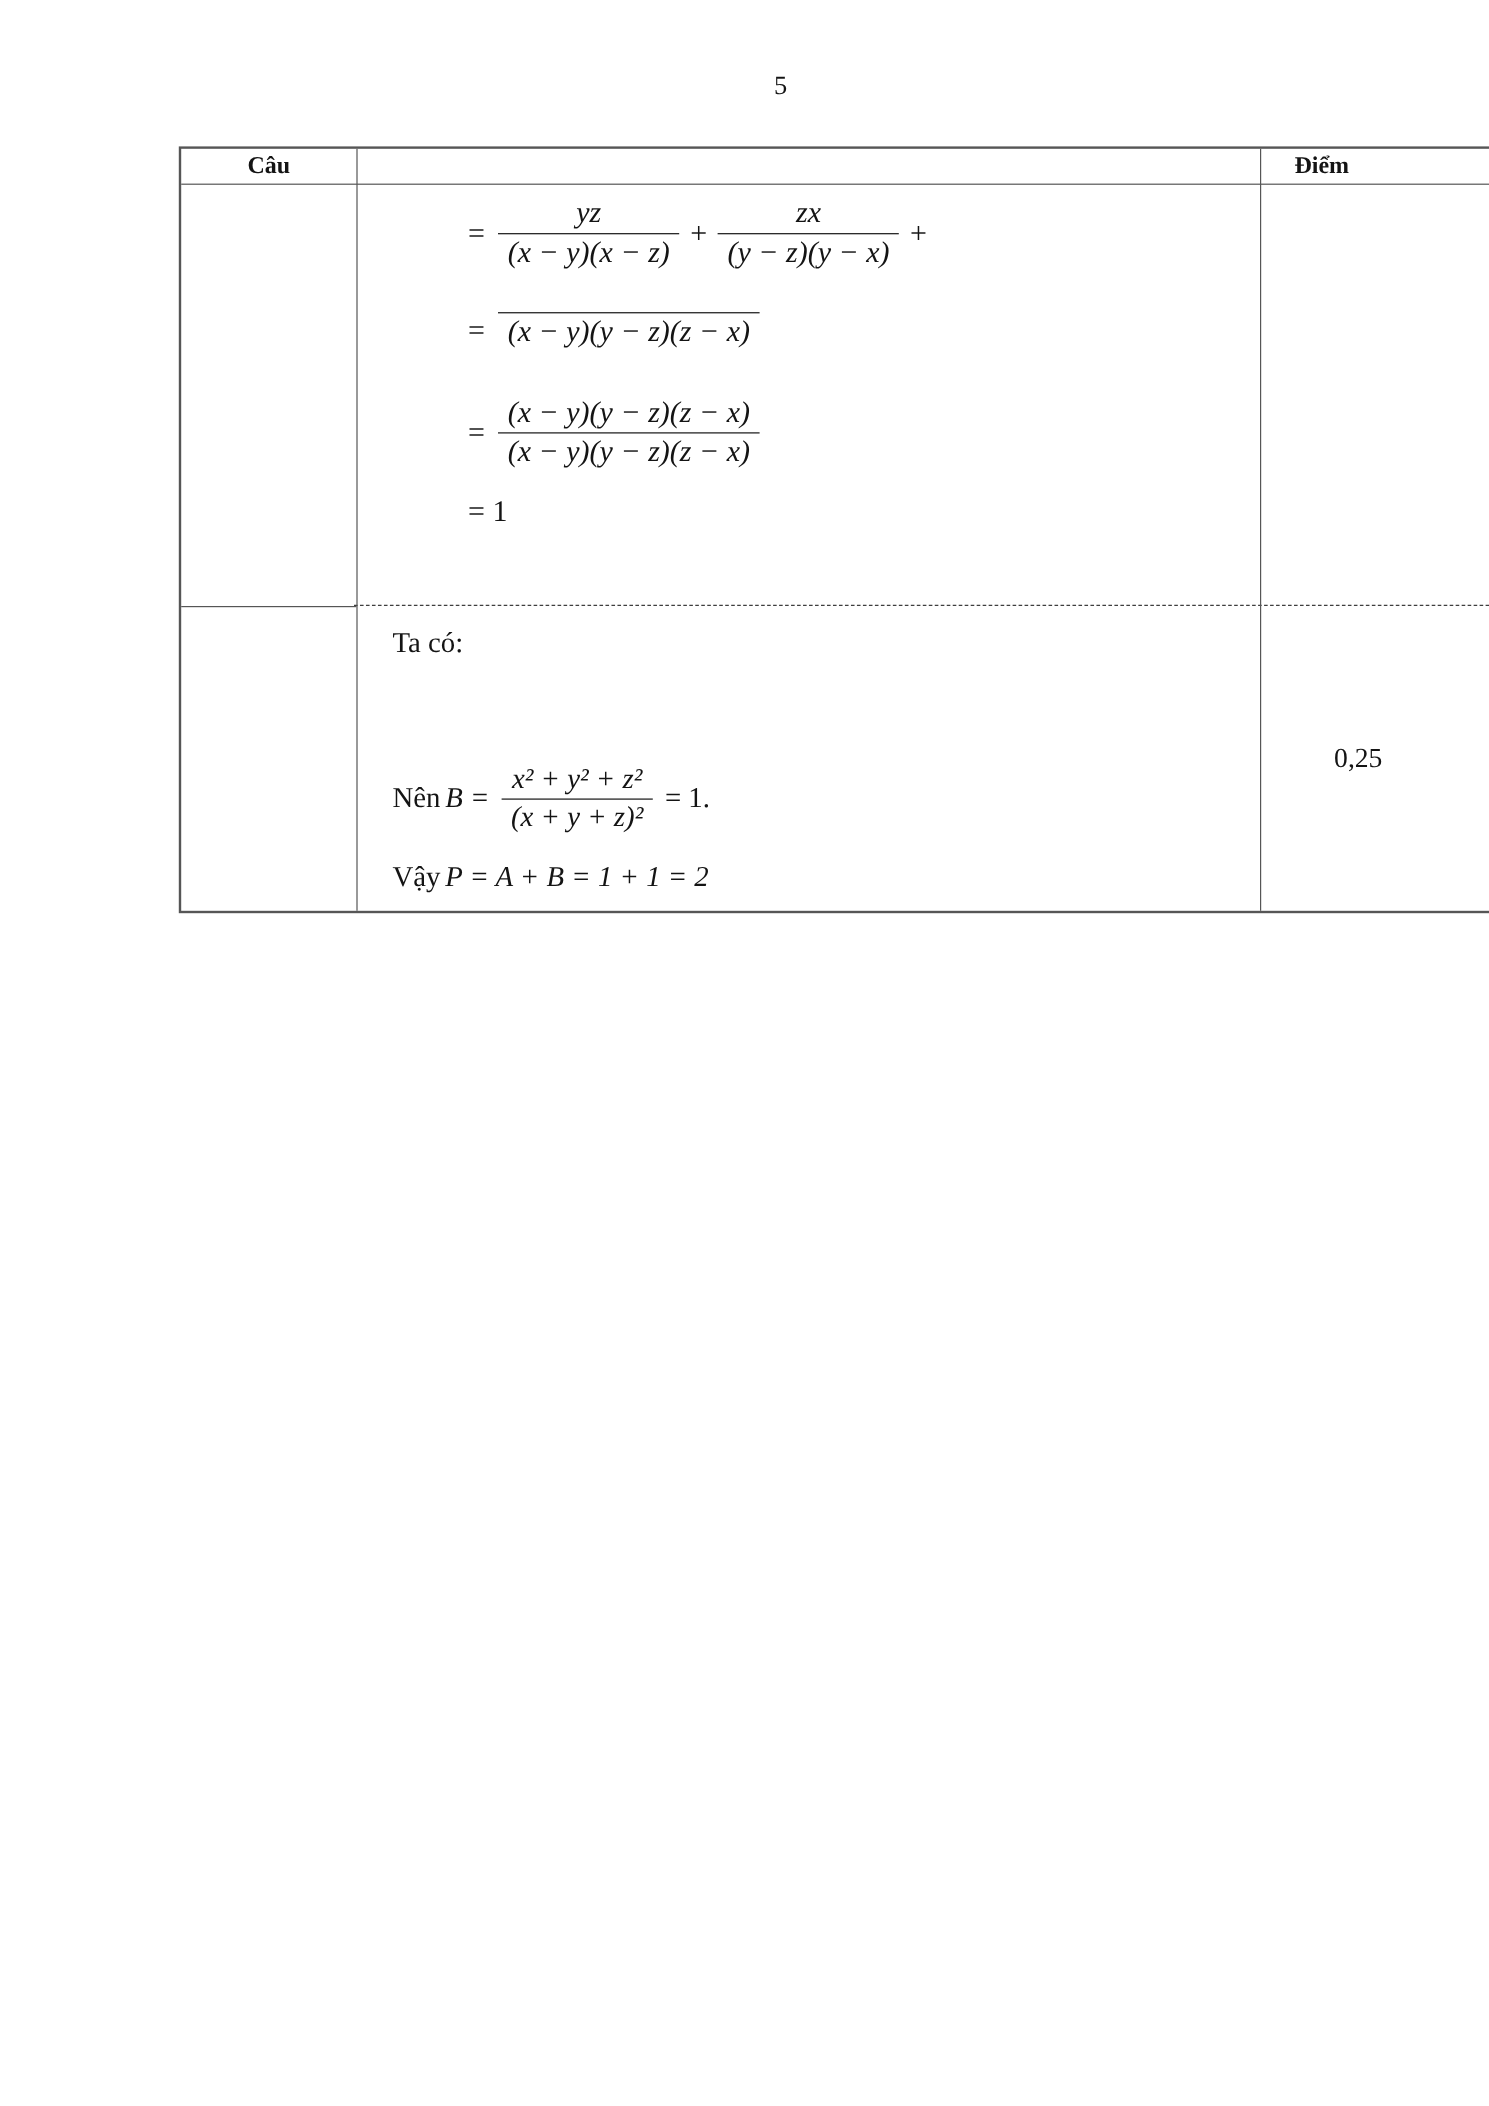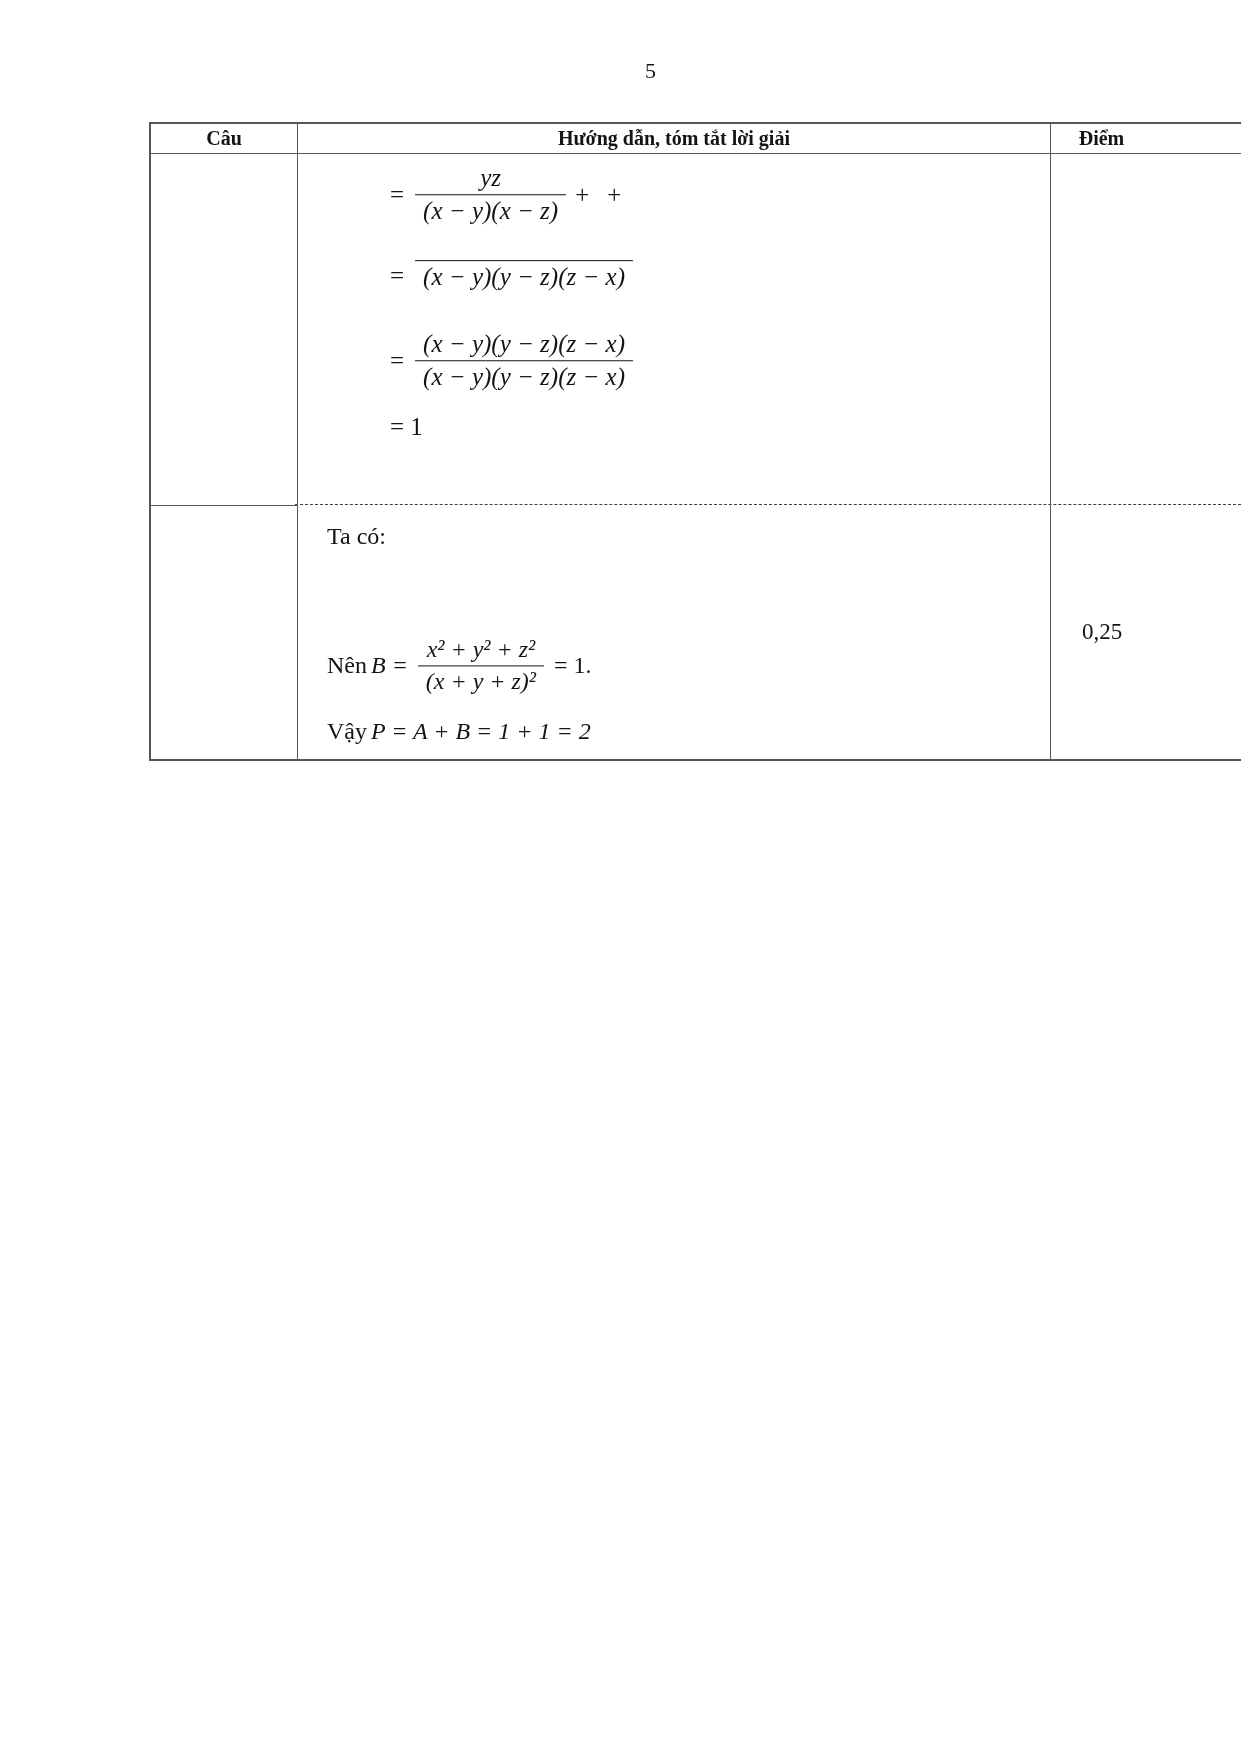--- a/index.html
+++ b/index.html
@@ -53,51 +53,55 @@
   .ta-co { position:absolute; left:176px; top:399px; }
   .identity { position:absolute; left:178px; top:461px; transform:translateY(-50%);
               font-style:italic; white-space:nowrap; }
   .nen-line { position:absolute; left:176px; top:542px; transform:translateY(-50%);
               display:flex; align-items:center; white-space:nowrap; }
   .nen-line .lbl { margin-right:4px; }
   .nen-line .lhs { margin-right:10px; }
   .nen-line .rhs { margin-left:10px; font-style:normal; }
   .vay-line { position:absolute; left:176px; top:594px; display:flex; align-items:baseline; white-space:nowrap; }
   .vay-line .lbl { margin-right:4px; }
-  .score { position:absolute; left:901px; top:508px; width:100px; text-align:center;
+  .score { position:absolute; left:901px; top:508px; width:100px; text-align:right;
            transform:translateY(-50%); font-size:23px; }
 </style>
 </head>
 <body>
 
 <div class="page">
 
   <div class="page-number">5</div>
 
   <div class="dashed-divider"></div>
 
   <div class="table-box">
 
     <div class="vline v1"></div>
     <div class="vline v2"></div>
     <div class="hline-header"></div>
     <div class="hline-row1-col1"></div>
 
     <div class="hcell h-cau">Câu</div>
-    <div class="hcell h-guide">Hướng dẫn, tóm tắt lời giải</div>
     <div class="hcell h-diem">Điểm</div>
 
     <div class="eqline l1">
       <span class="eq">=</span>
       <span class="frac">
         <span class="num">yz</span>
         <span class="bar"></span>
         <span class="den">(x − y)(x − z)</span>
       </span>
       <span class="plus">+</span>
+      <span class="frac">
+        <span class="num">zx</span>
+        <span class="bar"></span>
+        <span class="den">(y − z)(y − x)</span>
+      </span>
       <span class="plus">+</span>
     </div>
 
     <div class="eqline l2">
       <span class="eq">=</span>
       <span class="frac">
         <span class="bar"></span>
         <span class="den">(x − y)(y − z)(z − x)</span>
       </span>
     </div>

